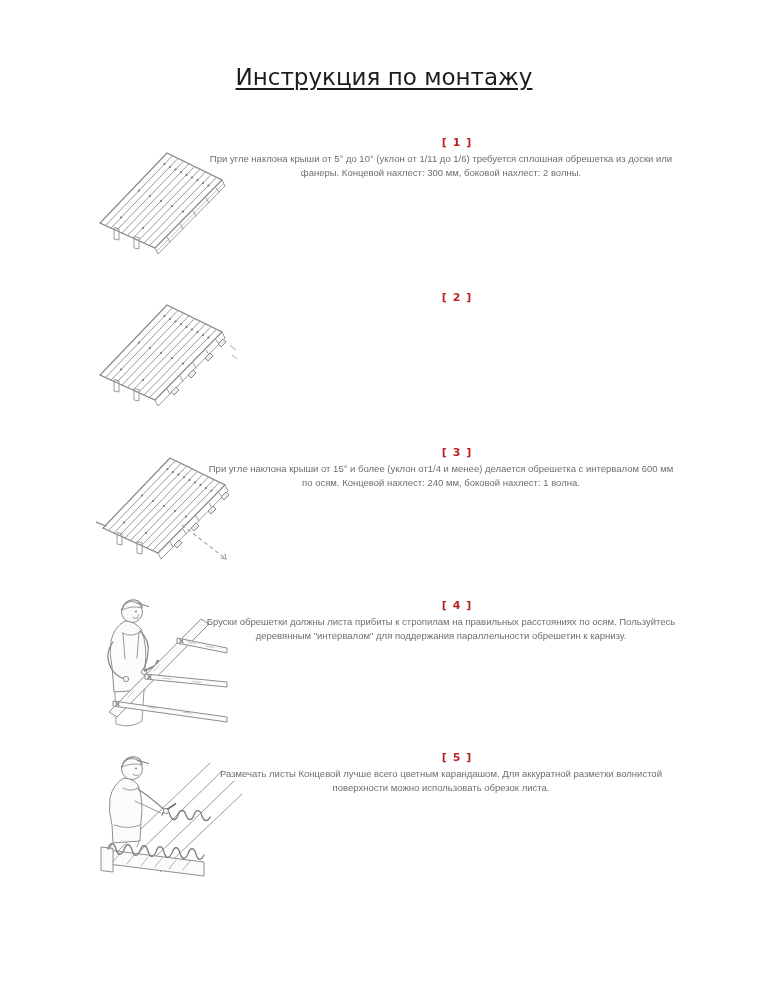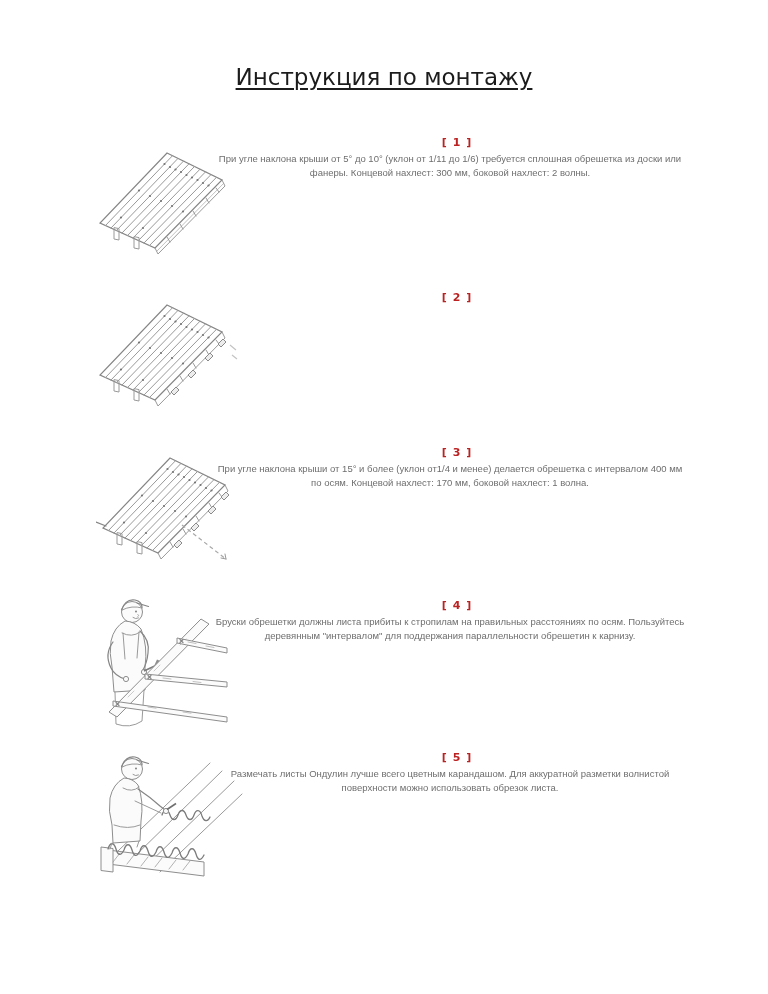--- a/index.html
+++ b/index.html
@@ -13,21 +13,21 @@
     font-size:23px;color:#1c1c1c;
   }
   .title .t{text-decoration:underline;text-underline-offset:3px;}
   .step{position:absolute;left:0;width:768px;height:155px;}
   #s1{top:136px}#s2{top:291px}#s3{top:446px}#s4{top:599px}#s5{top:751px}
   .num{
     position:absolute;left:221px;top:0;width:472px;text-align:center;
     font-size:11px;font-weight:bold;color:#bb2222;letter-spacing:1px;
   }
   .txt{
-    position:absolute;left:214px;top:16px;width:472px;text-align:center;
+    position:absolute;left:205px;top:16px;width:472px;text-align:center;
     font-size:9.5px;line-height:13.5px;color:#6e6e6e;
     font-family:"Liberation Sans",sans-serif;
   }
   .illus{position:absolute;}
   #s1 .illus{left:93px;top:12px}
   #s2 .illus{left:93px;top:9px}
   #s3 .illus{left:96px;top:7px}
   #s4 .illus{left:88px;top:-8px}
   #s5 .illus{left:88px;top:-4px}
   
@@ -115,21 +115,21 @@
 
   <div class="step" id="s3">
     <svg class="illus" width="150" height="115" viewBox="0 0 150 115">
       <use href="#roof-base"></use>
       <use href="#roof-nubs"></use>
       <path class="sk2" d="M0,69 L10,73" stroke-width="2.2"></path>
       <path class="dash" d="M86,72 L130,106"></path>
       <path class="sk" d="M130,106 l-5,-1 m5,1 l-1,-5"></path>
     </svg>
     <div class="num">[ 3 ]</div>
-    <div class="txt">При угле наклона крыши от 15° и более (уклон от1/4 и менее) делается обрешетка с интервалом 400 мм по осям. Концевой нахлест: 170 мм, боковой нахлест: 1 волна.</div>
+    <div class="txt">При угле наклона крыши от 15° и более (уклон от1/4 и менее) делается обрешетка с интервалом 600 мм по осям. Концевой нахлест: 240 мм, боковой нахлест: 1 волна.</div>
   </div>
 
   <div class="step" id="s4">
     <svg class="illus" width="160" height="148" viewBox="0 0 160 148">
 
       <circle class="fig" cx="44" cy="21" r="10.5"></circle>
       <path class="sk2" d="M33.5,19 Q37.5,7.5 47,9 Q54,10.5 54,16.5"></path>
       <path class="sk2" d="M49,12 L60.5,15.5"></path>
       <path class="sk" d="M34,19 Q44,14 54,17"></path>
       <circle class="dot" cx="48" cy="20.5" r="0.9"></circle>
@@ -183,16 +183,16 @@
       <path class="fig" d="M36,31 Q25,37 22,51 Q20,64 24,78 L25,96 L52,94 L53,74 Q56,54 50,38 Q45,31.5 36,31 Z"></path>
       <path class="sk" d="M35,41 Q44,46 51,40"></path>
       <path class="sk" d="M26,78 Q40,83 52,78"></path>
       <path class="sk2" d="M50,42 Q62,50 72,59 L77,63"></path>
       <path class="sk" d="M47,54 Q60,60 73,66"></path>
       <circle class="fig" cx="78" cy="64" r="2.6"></circle>
       <path d="M79,62.5 L88,56.5" stroke="#6f6f6f" stroke-width="1.6" fill="none"></path>
       <path class="sk" d="M24,96 L22,102 M51,94 L49,100"></path>
     </svg>
     <div class="num">[ 5 ]</div>
-    <div class="txt">Размечать листы Ондулин лучше всего цветным карандашом. Для аккуратной разметки волнистой поверхности можно использовать обрезок листа.</div>
+    <div class="txt">Размечать листы Концевой лучше всего цветным карандашом. Для аккуратной разметки волнистой поверхности можно использовать обрезок листа.</div>
   </div>
 
 </div>
 
 </body></html>

